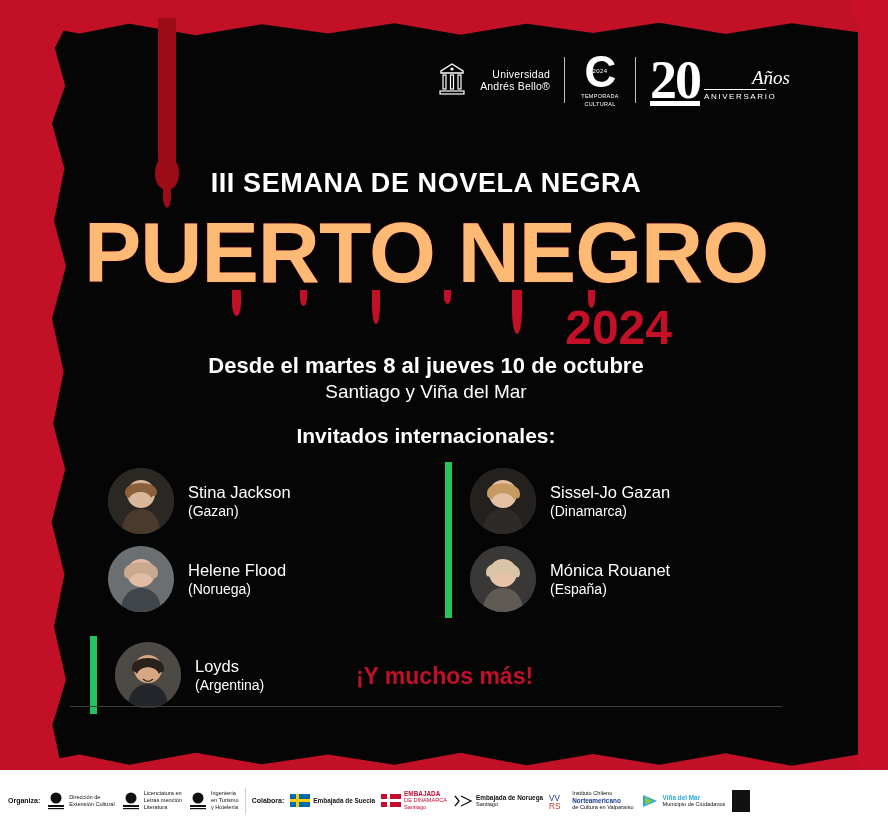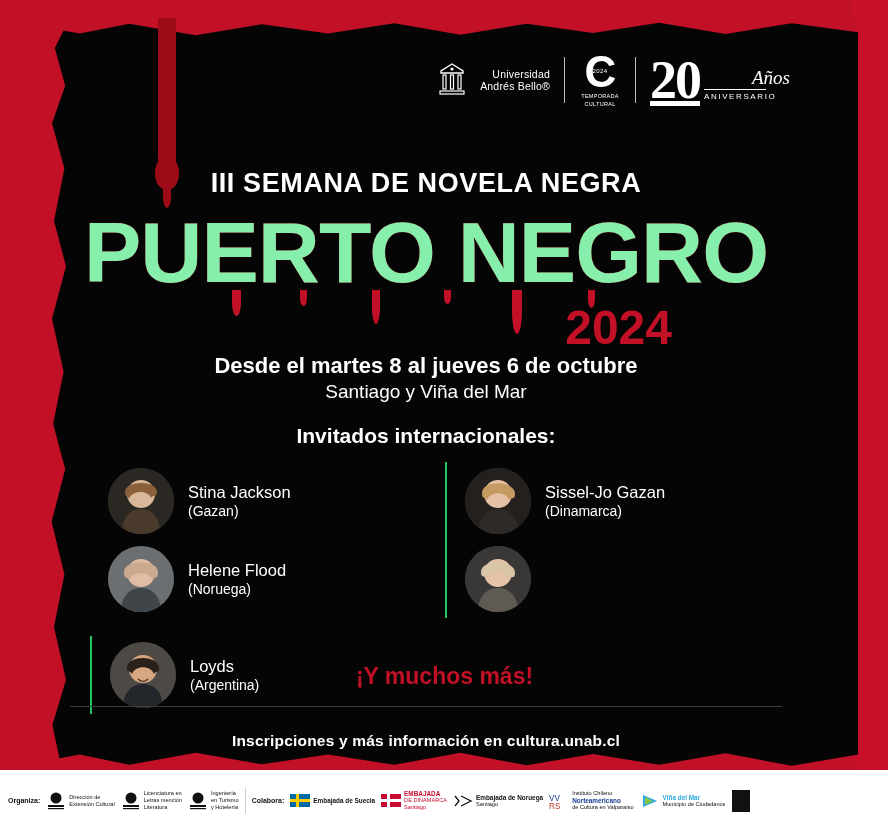--- a/index.html
+++ b/index.html
@@ -111,21 +111,21 @@
 
   
   .kicker {
     position: absolute; left: 0; right: 0; top: 168px;
     text-align: center; color: #ffffff;
     font-size: 27px; font-weight: 700; letter-spacing: .6px;
   }
   .main-title {
     position: absolute; left: 0; right: 0; top: 208px;
     text-align: center;
-    color: #86efac;
+    color: #fdba74;
     font-size: 86px; font-weight: 800; letter-spacing: -1px;
     line-height: 88px;
     text-shadow: 0 0 1px #c21026;
   }
   .title-drips { position: absolute; left: 0; right: 0; top: 290px; height: 46px; }
   .title-drips i {
     position: absolute; display: block; background: #c21026; border-radius: 0 0 50% 50%;
   }
   .year {
     position: absolute; right: 180px; top: 300px;
@@ -149,21 +149,21 @@
 
   
   .guests {
     position: absolute; left: 90px; top: 462px;
     width: 710px;
     display: grid;
     grid-template-columns: 1fr 1fr;
     row-gap: 18px;
   }
   .gcol { position: relative; }
-  .gcol.mid, .gcol.right { border-left: 2px solid #22c55e; }
+  .gcol.mid, .gcol.right { border-left: 7px solid #22c55e; }
   .guest {
     display: flex; align-items: center; gap: 14px;
     padding: 6px 10px 6px 18px;
   }
   .avatar {
     width: 66px; height: 66px; border-radius: 50%;
     flex: 0 0 66px;
     overflow: hidden;
     background: #3a3a3a;
     position: relative;
@@ -279,21 +279,21 @@
   <div class="main-title">PUERTO NEGRO</div>
   <div class="title-drips">
     <i style="left:232px;top:0;width:9px;height:26px;"></i>
     <i style="left:300px;top:0;width:7px;height:16px;"></i>
     <i style="left:372px;top:0;width:8px;height:34px;"></i>
     <i style="left:444px;top:0;width:7px;height:14px;"></i>
     <i style="left:512px;top:0;width:10px;height:44px;"></i>
     <i style="left:588px;top:0;width:7px;height:18px;"></i>
   </div>
   <div class="year">2024</div>
-  <div class="dates">Desde el martes 8 al jueves 6 de octubre</div>
+  <div class="dates">Desde el martes 8 al jueves 10 de octubre</div>
   <div class="places">Santiago y Viña del Mar</div>
   <div class="guests-head">Invitados internacionales:</div>
 
   <div class="guests">
 
     <div class="gcol">
       <div class="guest">
         <div class="avatar">
           <svg class="face" viewBox="0 0 66 66">
             <rect width="66" height="66" fill="#2b2722"></rect>
@@ -339,20 +339,24 @@
         </div>
       </div>
       <div class="guest">
         <div class="avatar">
           <svg class="face" viewBox="0 0 66 66">
             <rect width="66" height="66" fill="#3a3836"></rect>
             <circle cx="33" cy="27" r="14" fill="#e5c2a8"></circle>
             <path d="M16 26c0-13 34-13 34 1 0 7-4 2-6 6-3-9-19-9-22 0-2-4-6 0-6-7z" fill="#d8c4a6"></path>
             <path d="M33 42c12 0 20 9 20 24H13c0-15 8-24 20-24z" fill="#605a54"></path>
           </svg>
+        </div>
+        <div class="guest-text">
+          <div class="guest-name">Mónica Rouanet</div>
+          <div class="guest-country">(España)</div>
         </div>
       </div>
     </div>
 
     <div class="gcol right">
       <div class="guest">
         <div class="avatar">
           <svg class="face" viewBox="0 0 66 66">
             <rect width="66" height="66" fill="#4d4a45"></rect>
             <circle cx="33" cy="27" r="14" fill="#d7a782"></circle>
@@ -364,21 +368,20 @@
         <div class="guest-text">
           <div class="guest-name">Loyds</div>
           <div class="guest-country">(Argentina)</div>
         </div>
       </div>
     </div>
   </div>
 
   <div class="muchos">¡Y muchos más!</div>
   <div class="divider"></div>
-  <div class="info">Inscripciones y más información en cultura.unab.cl</div>
 
   <div class="footer">
 
     <div class="flabel">Organiza:</div>
 
     <div class="fitem">
       <div class="fmark">
         <svg width="18" height="20" viewBox="0 0 18 20">
             <circle cx="9" cy="7" r="5.5" fill="#111"></circle>
             <rect x="1" y="14" width="16" height="2" fill="#111"></rect>

